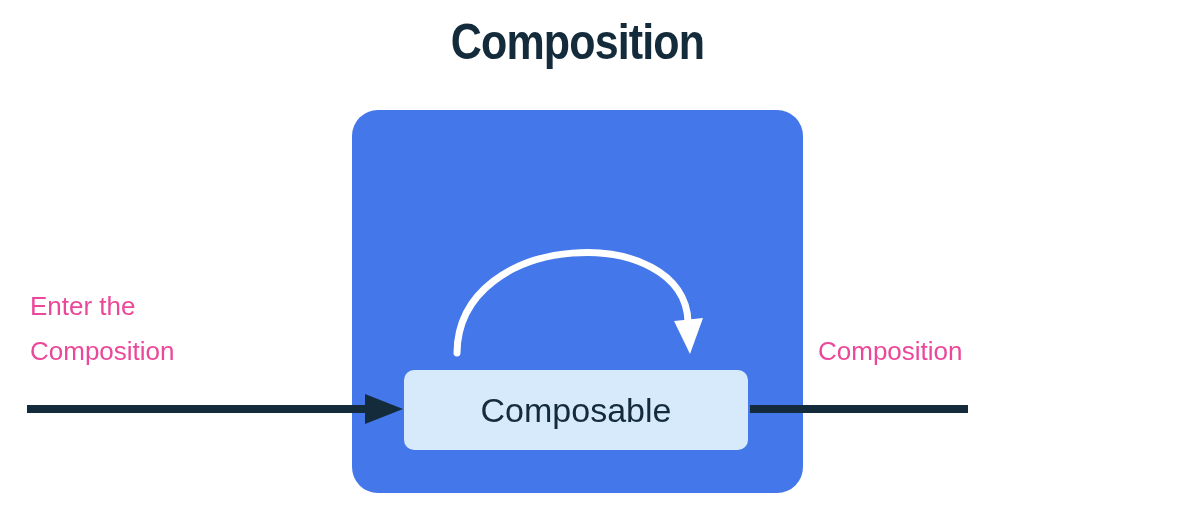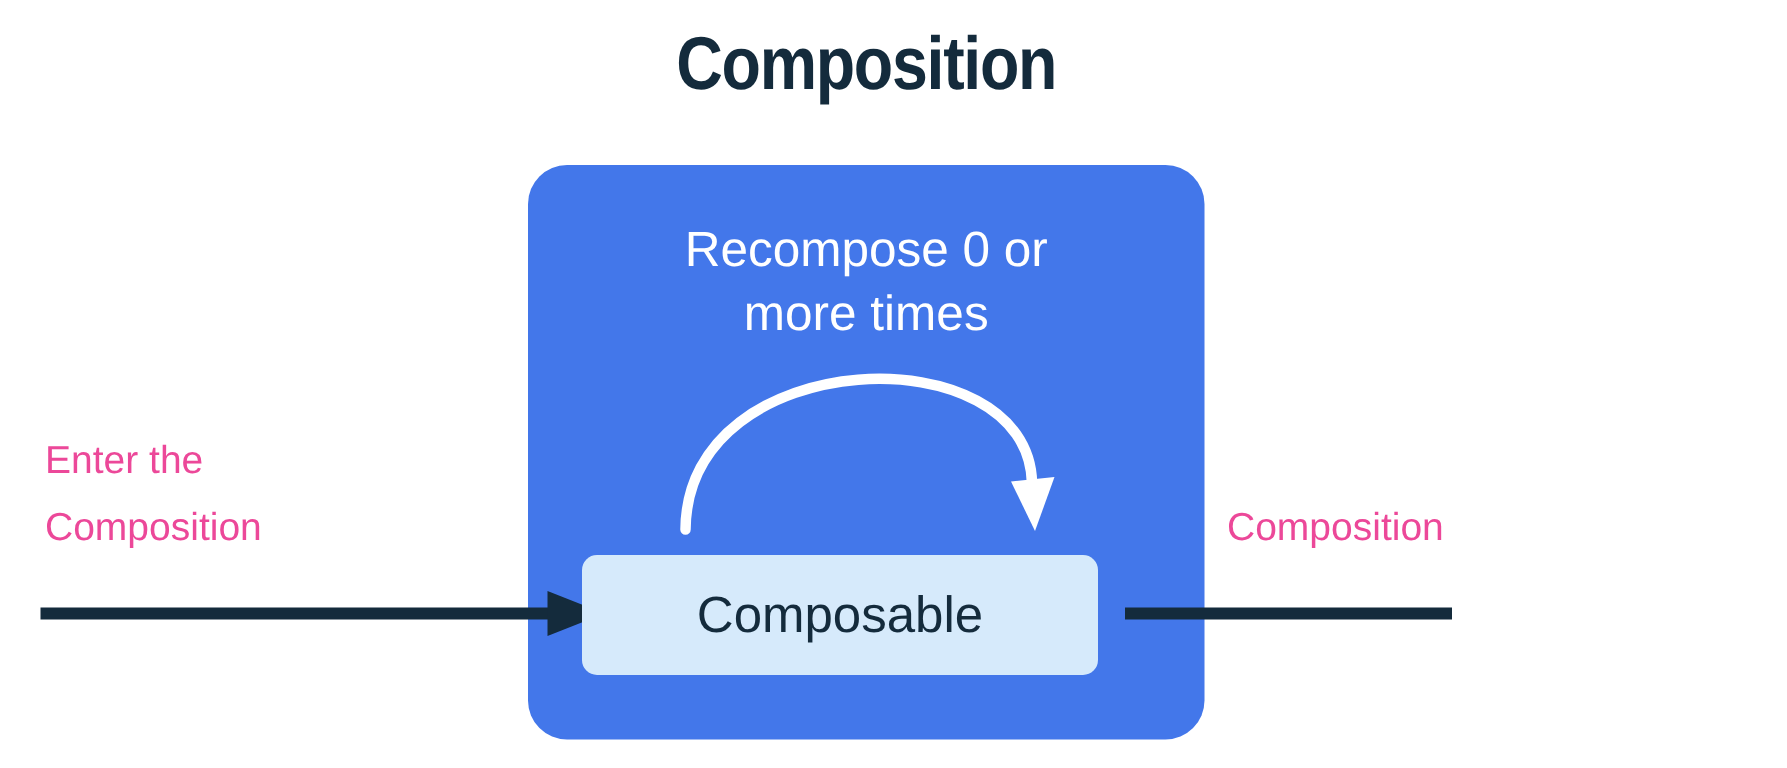--- a/index.html
+++ b/index.html
@@ -43,21 +43,21 @@
     left: 352px;
     top: 144px;
     width: 451px;
     text-align: center;
     font-size: 33px;
     line-height: 43px;
     color: #ffffff;
   }
   .composable-box {
     position: absolute;
-    left: 388px;
+    left: 404px;
     top: 370px;
     width: 344px;
     height: 80px;
     background: #d6eafb;
     border-radius: 10px;
     display: flex;
     align-items: center;
     justify-content: center;
     font-size: 34px;
     color: #142b3c;
@@ -83,24 +83,20 @@
 </style>
 </head>
 <body>
 
 <div class="canvas">
 
   <div class="diagram-title">Composition</div>
 
   <div class="composition-box"></div>
 
-  <div class="recompose-label">
-    <span>Recompose 0 or</span><br>
-    <span>more times</span>
-  </div>
 
   <svg class="arrow-layer" viewBox="0 0 1191 512" xmlns="http://www.w3.org/2000/svg" aria-hidden="true">
 
     <g>
       <line x1="27" y1="409" x2="367" y2="409" stroke="#142b3c" stroke-width="8"></line>
       <polygon points="365,394 365,424 403,409" fill="#142b3c"></polygon>
     </g>
 
     <g>
       <line x1="750" y1="409" x2="1126" y2="409" stroke="#142b3c" stroke-width="8"></line>

